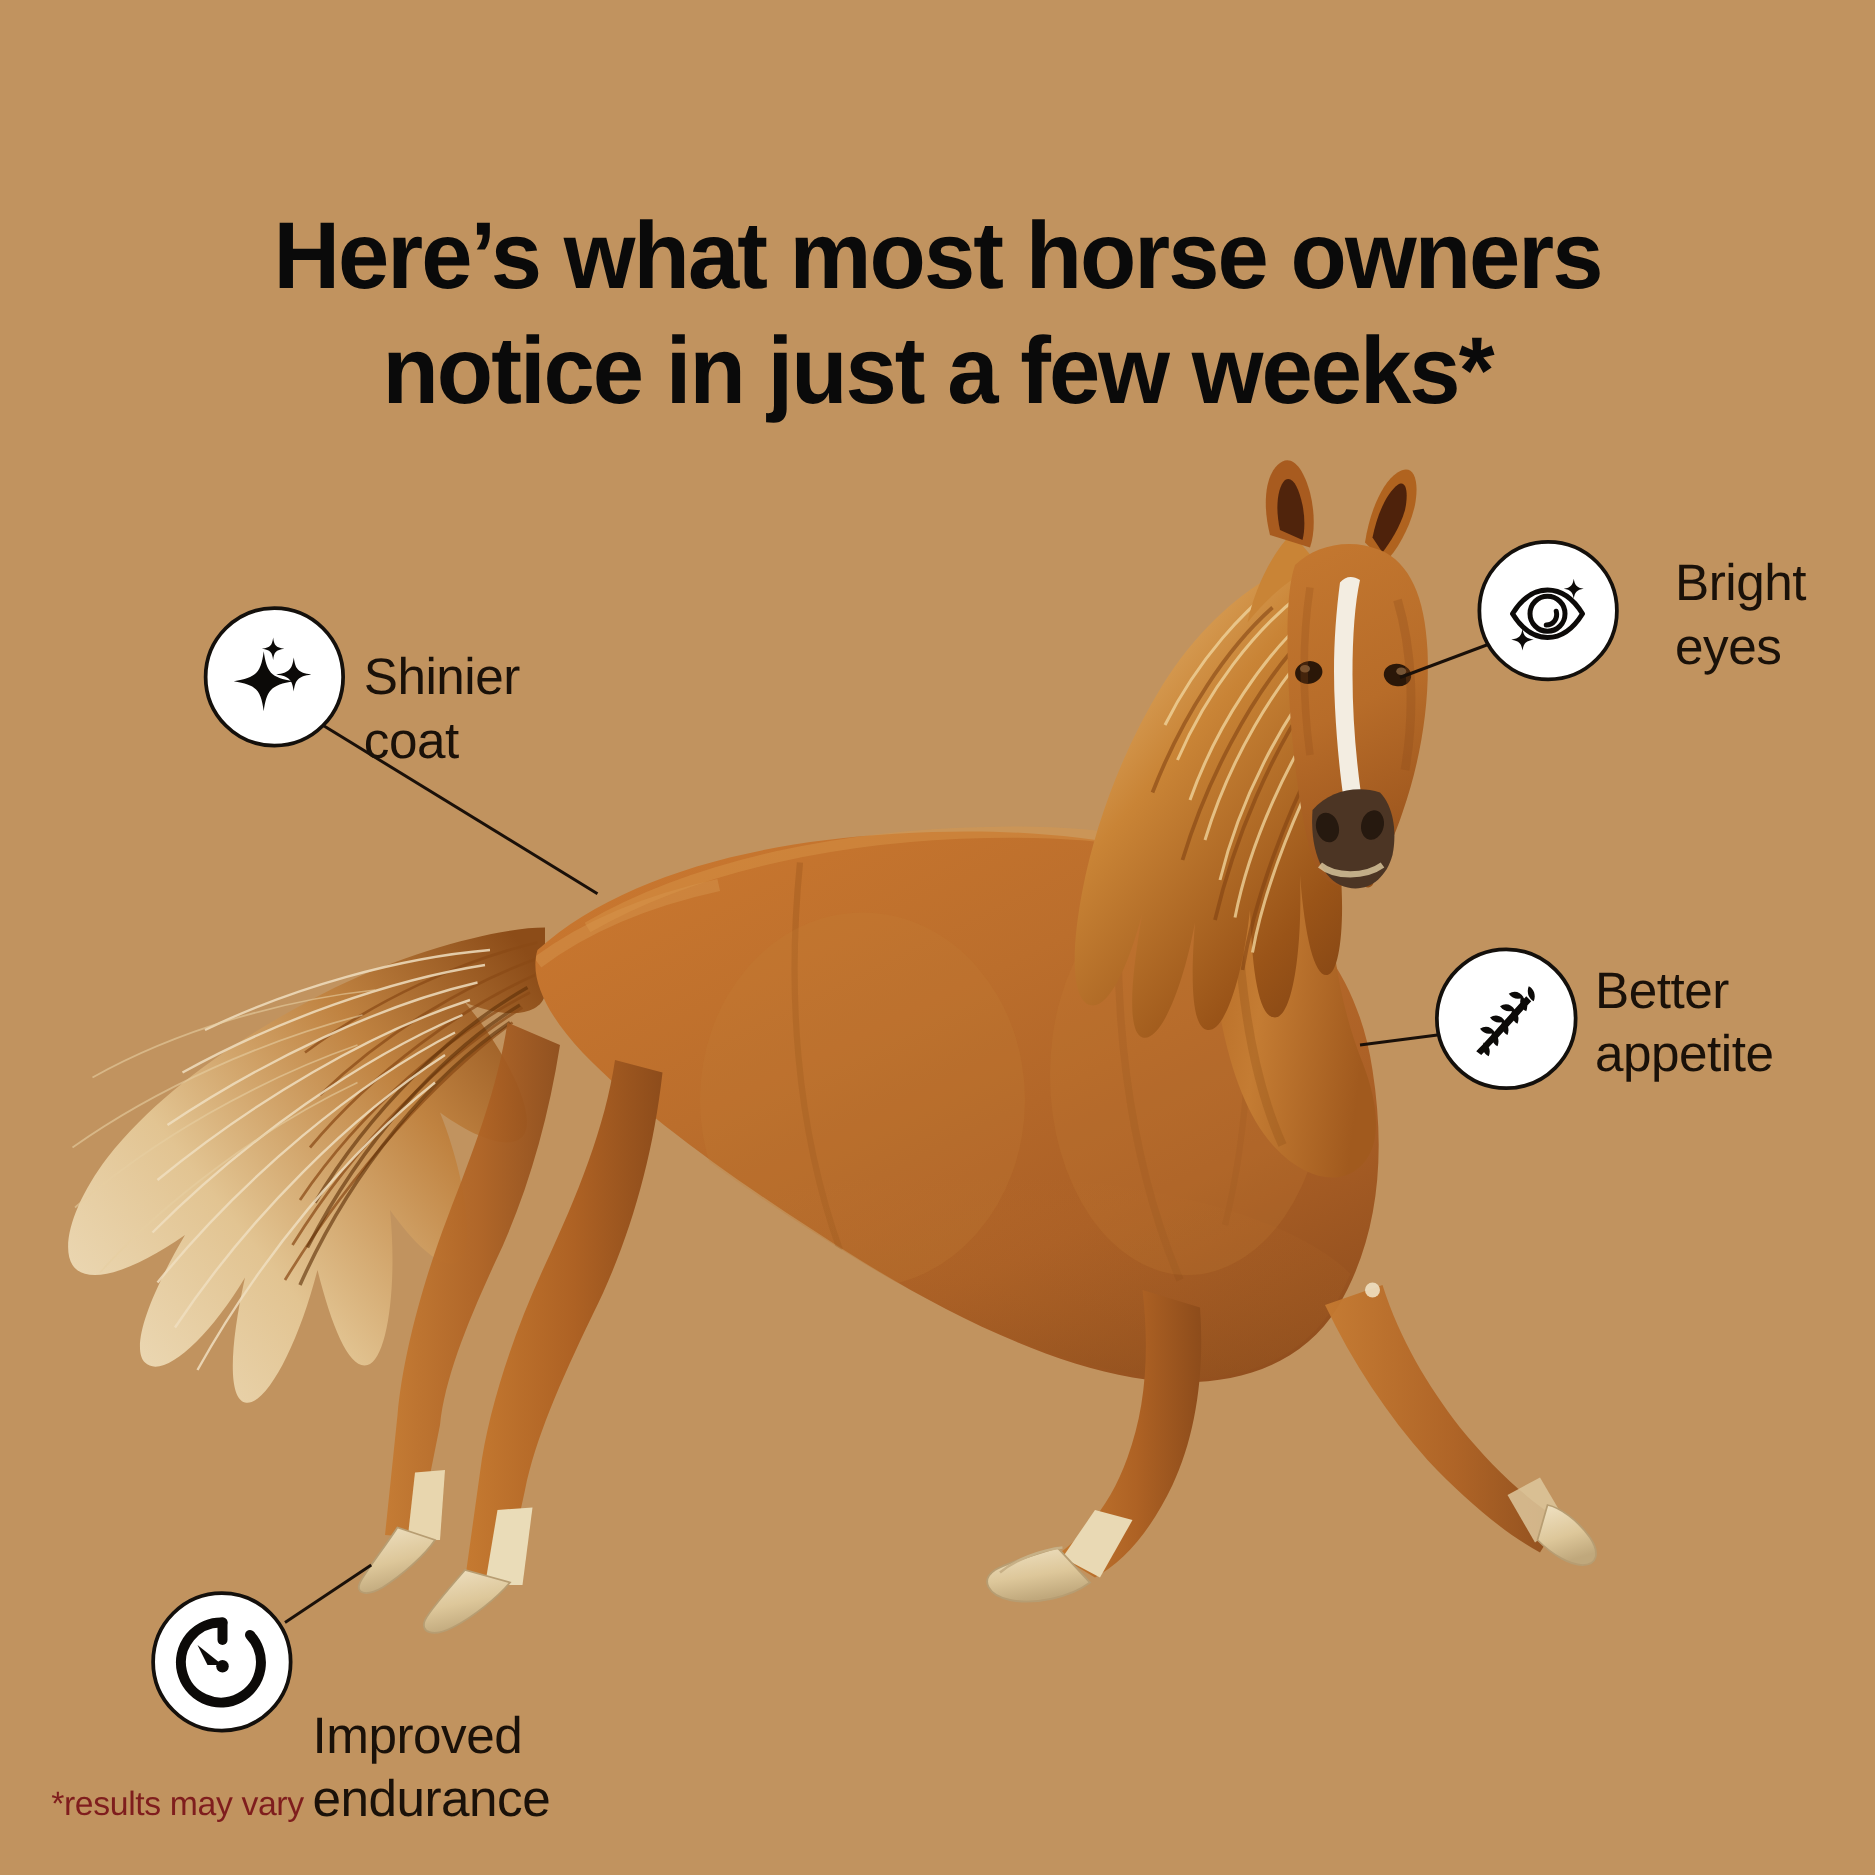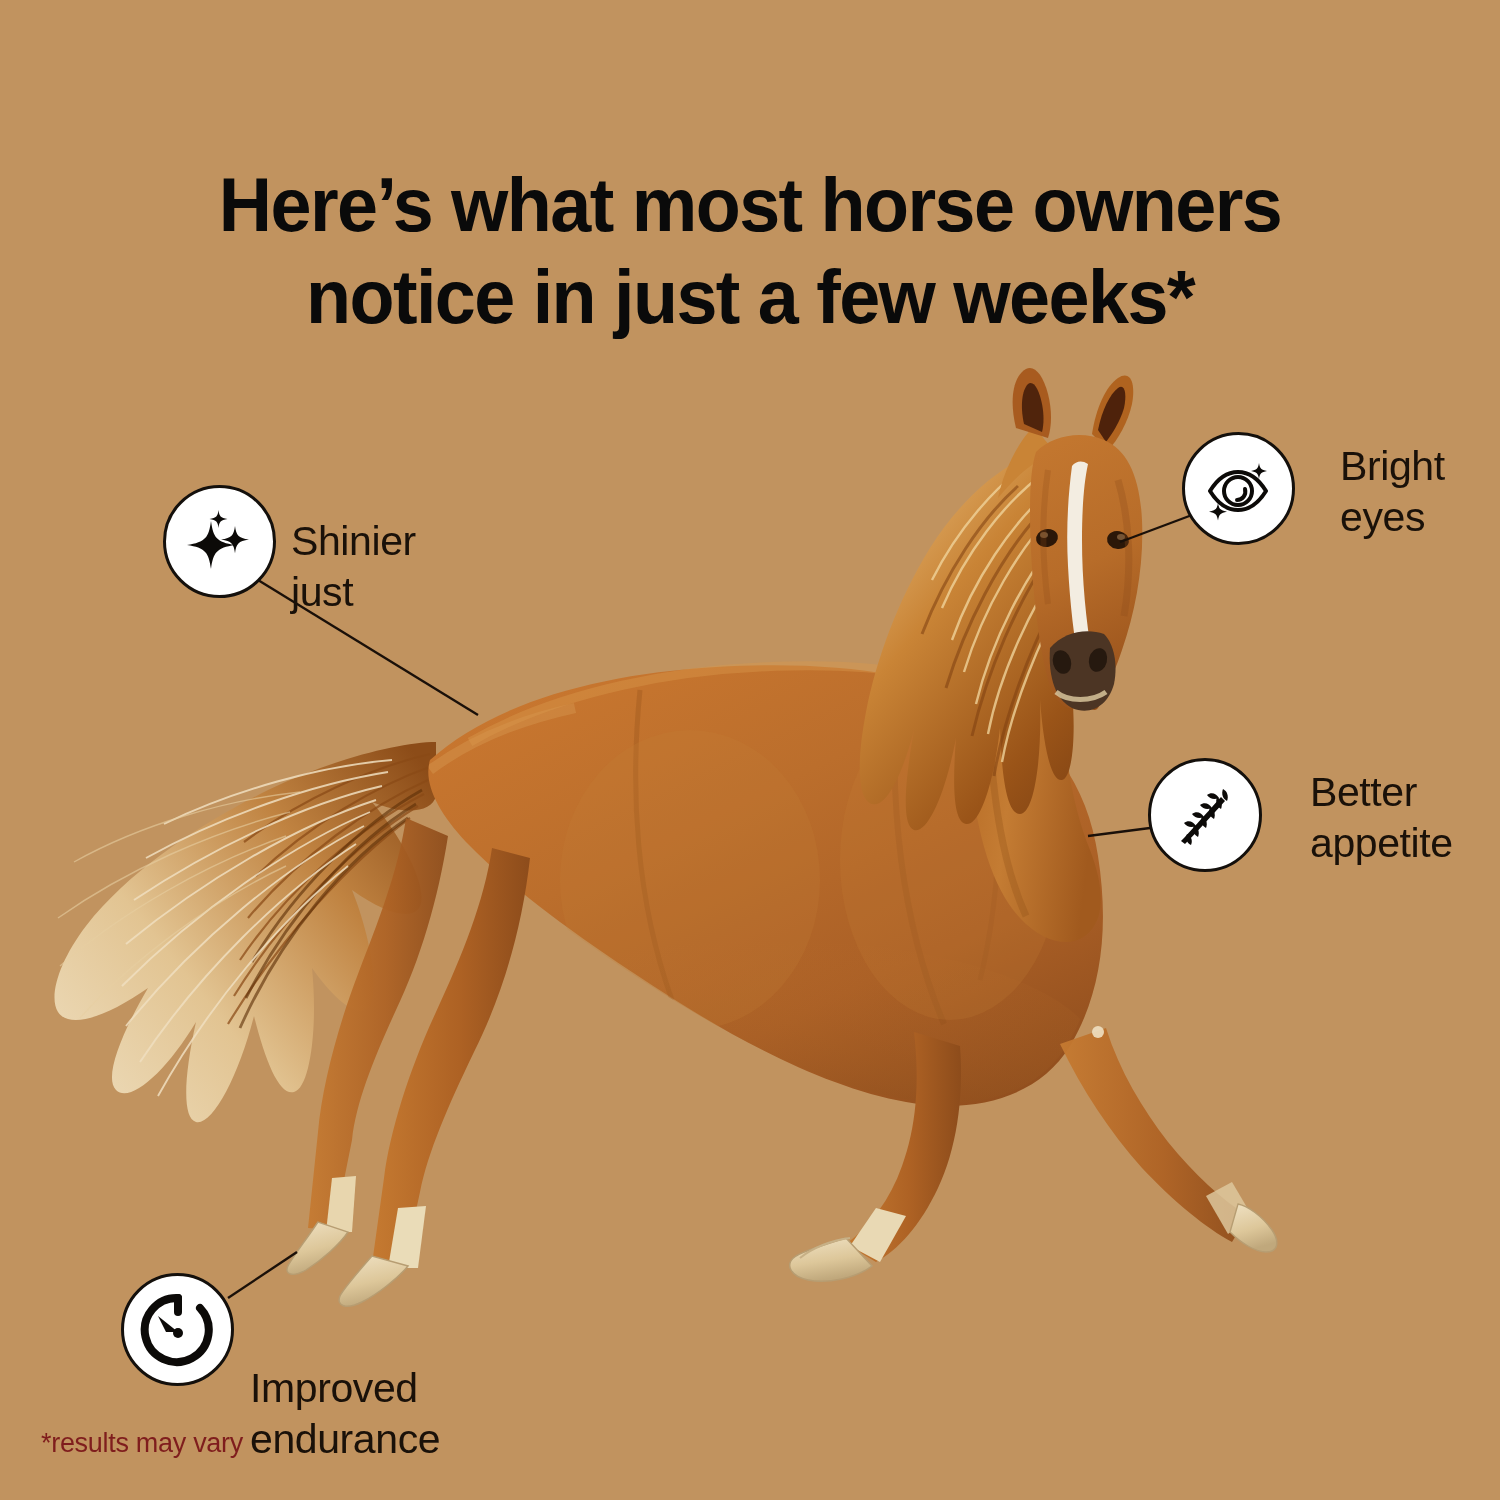--- a/index.html
+++ b/index.html
@@ -86,21 +86,21 @@
   }
 
   
   #badge-shine   { left: 163px;  top: 485px;  width: 113px; height: 113px; }
   #label-shine   { left: 291px;  top: 516px;  }
 
   #badge-eyes    { left: 1182px; top: 432px;  width: 113px; height: 113px; }
   #label-eyes    { left: 1340px; top: 441px;  }
 
   #badge-appetite{ left: 1148px; top: 758px;  width: 114px; height: 114px; }
-  #label-appetite{ left: 1276px; top: 767px; margin-left: 34px;  }
+  #label-appetite{ left: 1276px; top: 767px;  }
 
   #badge-endurance{ left: 121px; top: 1273px; width: 113px; height: 113px; }
   #label-endurance{ left: 250px; top: 1363px; }
 
   #leader-lines {
     position: absolute;
     left: 0; top: 0;
     width: 1500px; height: 1500px;
     pointer-events: none;
   }
@@ -348,21 +348,21 @@
         <svg width="74" height="74" viewBox="0 0 74 74" xmlns="http://www.w3.org/2000/svg">
           <path fill="#0c0a08" d="M28,16 C30.2,32.4 33.4,37.2 52,40 C33.4,42.8 30.2,47.6 28,64
                    C25.8,47.6 22.6,42.8 4,40 C22.6,37.2 25.8,32.4 28,16 Z"></path>
           <path fill="#0c0a08" d="M52,21 C53.3,30.3 55.2,33 66,34.6 C55.2,36.2 53.3,38.9 52,48.2
                    C50.7,38.9 48.8,36.2 38,34.6 C48.8,33 50.7,30.3 52,21 Z"></path>
           <path fill="#0c0a08" d="M35.5,5 C36.3,11.2 37.5,13 44.5,14 C37.5,15 36.3,16.8 35.5,23
                    C34.7,16.8 33.5,15 26.5,14 C33.5,13 34.7,11.2 35.5,5 Z"></path>
         </svg>
       </span>
     </div>
-    <div class="callout-label" id="label-shine">Shinier just</div>
+    <div class="callout-label" id="label-shine">Shinier coat</div>
   </div>
 
   <div class="callout">
     <div class="badge" id="badge-eyes">
       <span>
         <svg width="76" height="76" viewBox="0 0 76 76" xmlns="http://www.w3.org/2000/svg">
           <g fill="none" stroke="#0c0a08" stroke-width="4" stroke-linecap="round" stroke-linejoin="round">
             <path d="M9,40 C17,27 27,21 37,21 C47,21 57,27 65,40
                      C57,53 47,59 37,59 C27,59 17,53 9,40 Z"></path>
             <circle cx="37" cy="40" r="14"></circle>

